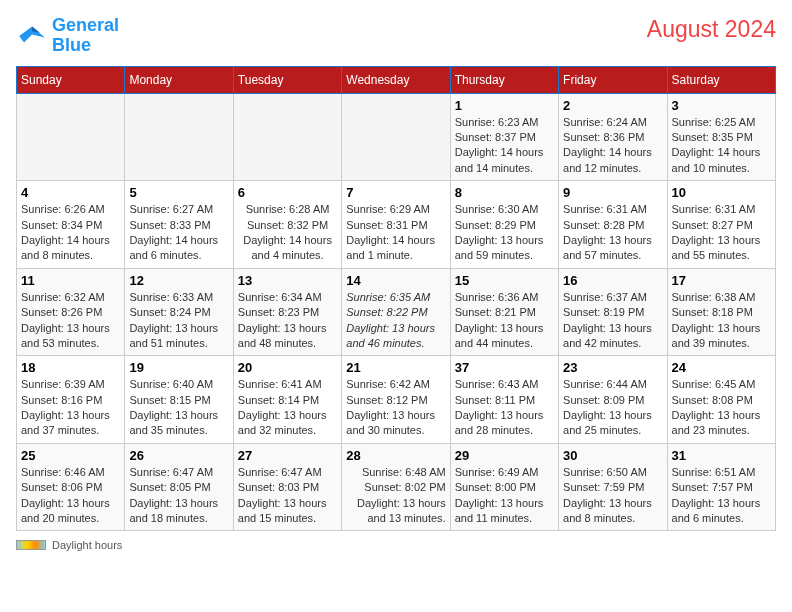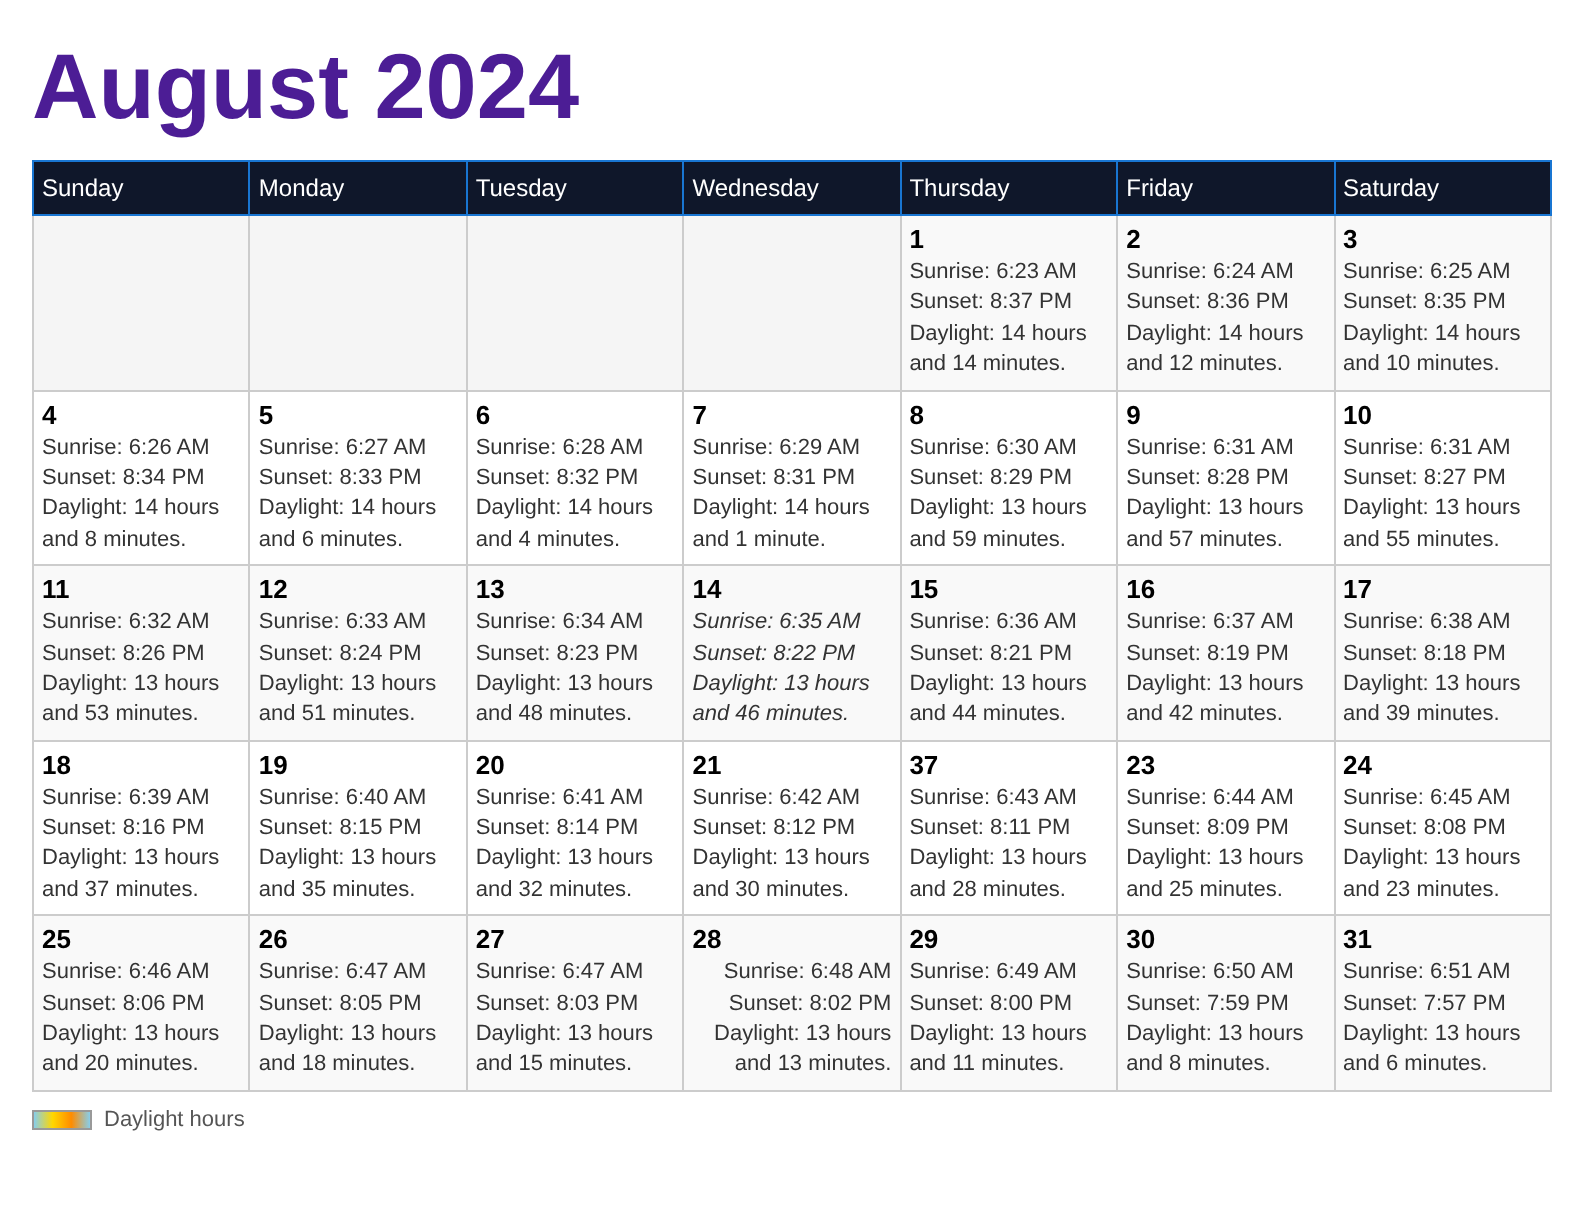--- a/index.html
+++ b/index.html
@@ -31,35 +31,35 @@
       color: #2196F3;
     }
     .logo-bird {
       width: 32px;
       height: 32px;
     }
     .title-area {
       text-align: right;
     }
     .month-year {
-      font-size: 46px;
-      font-weight: 700;
-      color: #4c1d95;
+      font-size: 23px;
+      font-weight: 400;
+      color: #ef4444;
     }
     .location {
       font-size: 16px;
       color: #444;
     }
     table {
       width: 100%;
       border-collapse: collapse;
       font-size: 11px;
     }
     thead th {
-      background-color: #0f172a;
+      background-color: #b91c1c;
       color: #fff;
       padding: 6px 4px;
       text-align: left;
       font-size: 12px;
       font-weight: normal;
       border: 1px solid #1976D2;
     }
     tbody td {
       border: 1px solid #ccc;
       vertical-align: top;
@@ -98,20 +98,30 @@
       height: 10px;
       background: linear-gradient(to right, #87CEEB, #FFD700, #FF8C00, #87CEEB);
       border: 1px solid #999;
       vertical-align: middle;
     }
   </style>
 </head>
 <body>
 
 <div class="header-area">
+  <div class="logo">
+    <svg class="logo-bird" viewBox="0 0 40 40" xmlns="http://www.w3.org/2000/svg">
+      <polygon points="20,8 36,22 20,18 10,28 4,20" fill="#2196F3"></polygon>
+      <polygon points="20,8 30,16 20,14" fill="#1565C0"></polygon>
+    </svg>
+    <div class="logo-text">
+      <div><span>General</span></div>
+      <div><span style="color:#2196F3;">Blue</span></div>
+    </div>
+  </div>
   <div class="title-area">
     <div class="month-year">August 2024</div>
   </div>
 </div>
 
 <table>
   <thead>
     <tr id="header-row">
         <th>Sunday</th>
         <th>Monday</th>
@@ -160,21 +170,21 @@
         </td>
         <td>
           <span class="day-num">5</span>
           <div class="day-info" style="white-space: pre-line;">Sunrise: 6:27 AM
 Sunset: 8:33 PM
 Daylight: 14 hours
 and 6 minutes.</div>
         </td>
         <td>
           <span class="day-num">6</span>
-          <div class="day-info" style="white-space: pre-line;">Sunrise: 6:28 AM
+          <div class="day-info" style="white-space: pre-line; text-align: center;">Sunrise: 6:28 AM
 Sunset: 8:32 PM
 Daylight: 14 hours
 and 4 minutes.</div>
         </td>
         <td>
           <span class="day-num">7</span>
           <div class="day-info" style="white-space: pre-line;">Sunrise: 6:29 AM
 Sunset: 8:31 PM
 Daylight: 14 hours
 and 1 minute.</div>

